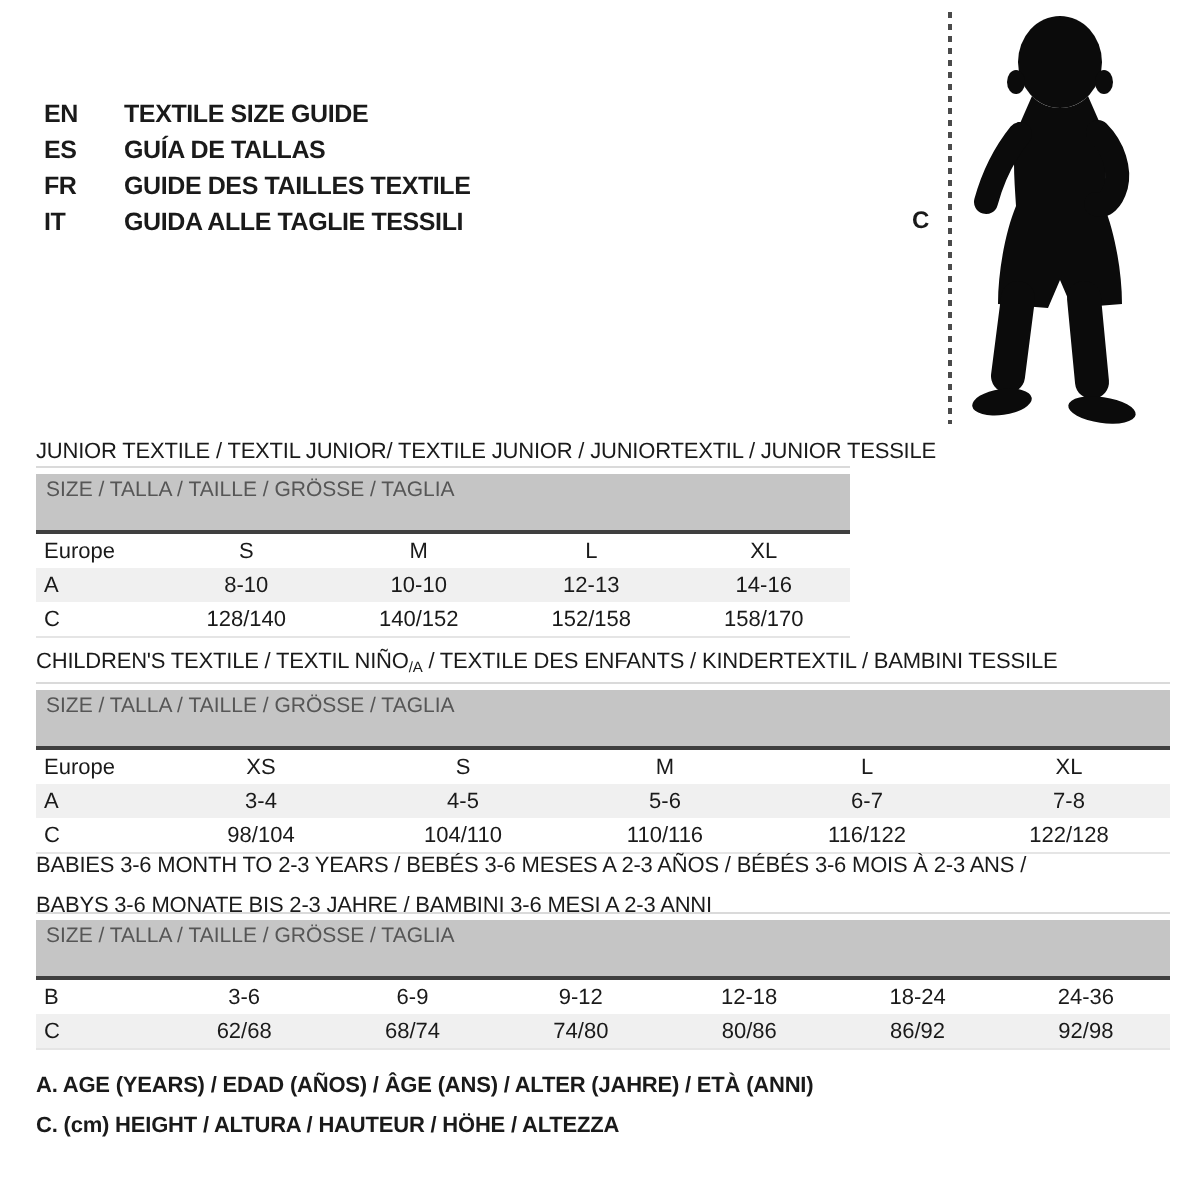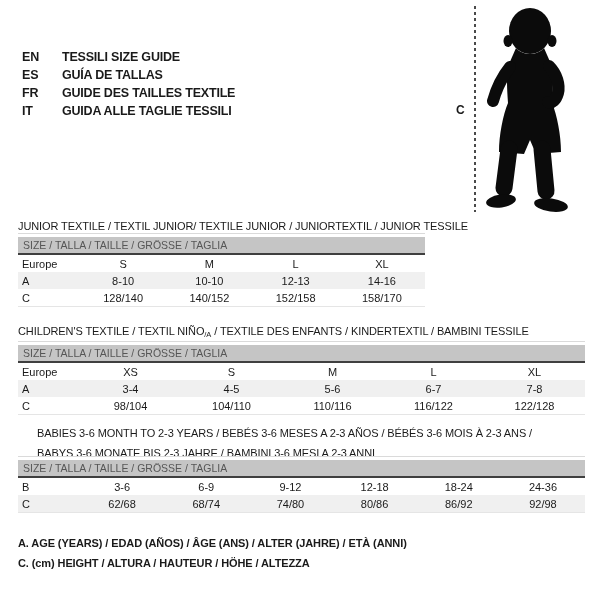--- a/index.html
+++ b/index.html
@@ -24,39 +24,39 @@
     letter-spacing:-0.1px;line-height:20px;white-space:nowrap;}
   .sec-title .subscr{font-size:7.5px;position:relative;top:2px;}
   .sec-title.wrap2{white-space:normal;line-height:20px;width:560px;}
   
   .size-table{position:absolute;left:18px;}
   .t1{top:233px;width:407px;}
   .t2{top:341px;width:567px;}
   .t3{top:456px;width:567px;}
   .tborder{height:1px;background:#dadada;}
   .tgap{height:3px;}
-  .gray-bar{height:16px;line-height:16px;background:#c5c5c5;color:#565656;
+  .gray-bar{height:28px;line-height:16px;background:#c5c5c5;color:#565656;
     font-size:10.5px;padding-left:5px;}
   .dark-rule{height:2px;background:#3f3f3f;}
   .trow{display:flex;height:17px;align-items:center;font-size:11px;}
   .trow.alt{background:#f0f0f0;}
   .c-label{width:58px;padding-left:4px;}
   .c-val{flex:1;text-align:center;}
   .bborder{height:1px;background:#e5e5e5;}
   
   .legend{position:absolute;left:18px;top:533px;font-weight:bold;
     font-size:11px;line-height:20px;letter-spacing:-0.1px;}
 </style>
 </head>
 <body>
 
 <div class="lang-block">
   <div class="lang-row">
     <span class="lang-code">EN</span>
-    <span>TESSILI SIZE GUIDE</span>
+    <span>TEXTILE SIZE GUIDE</span>
   </div>
   <div class="lang-row">
     <span class="lang-code">ES</span>
     <span>GUÍA DE TALLAS</span>
   </div>
   <div class="lang-row">
     <span class="lang-code">FR</span>
     <span>GUIDE DES TAILLES TEXTILE</span>
   </div>
   <div class="lang-row">
@@ -144,21 +144,21 @@
     <span class="c-label">C</span>
     <span class="c-val">98/104</span>
     <span class="c-val">104/110</span>
     <span class="c-val">110/116</span>
     <span class="c-val">116/122</span>
     <span class="c-val">122/128</span>
   </div>
   <div class="bborder"></div>
 </div>
 
-<div class="sec-title wrap2" style="top:423px;margin-left:19px;">
+<div class="sec-title wrap2" style="top:423px;">
   <div>BABIES 3-6 MONTH TO 2-3 YEARS / BEBÉS 3-6 MESES A 2-3 AÑOS / BÉBÉS 3-6 MOIS À 2-3 ANS /</div>
   <div>BABYS 3-6 MONATE BIS 2-3 JAHRE / BAMBINI 3-6 MESI A 2-3 ANNI</div>
 </div>
 
 <div class="size-table t3">
   <div class="tborder"></div>
   <div class="tgap"></div>
   <div class="gray-bar">SIZE / TALLA / TAILLE / GRÖSSE / TAGLIA</div>
   <div class="dark-rule"></div>
   <div class="trow">

